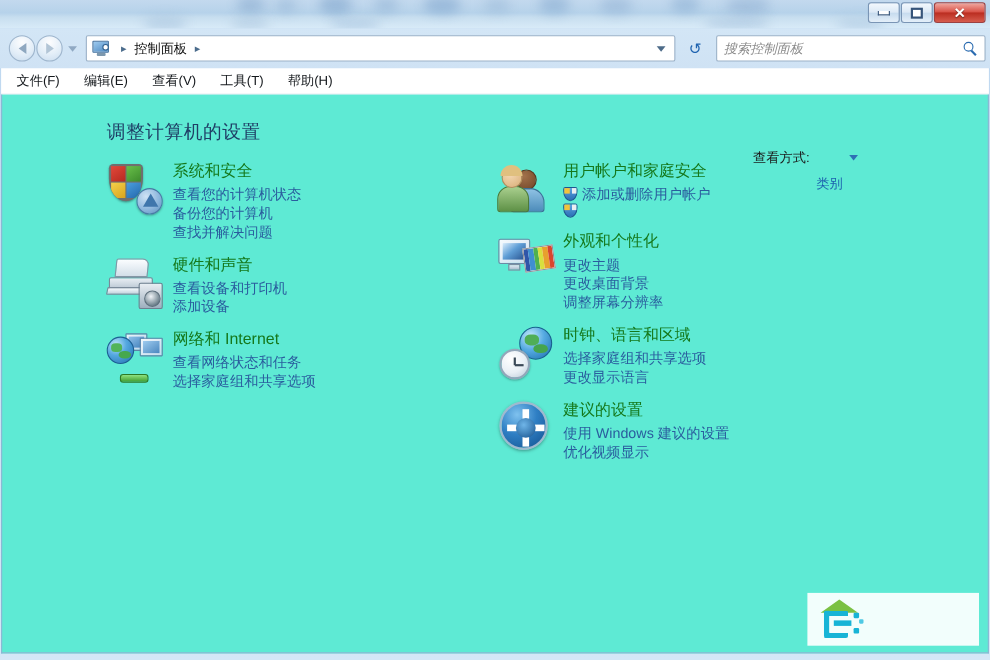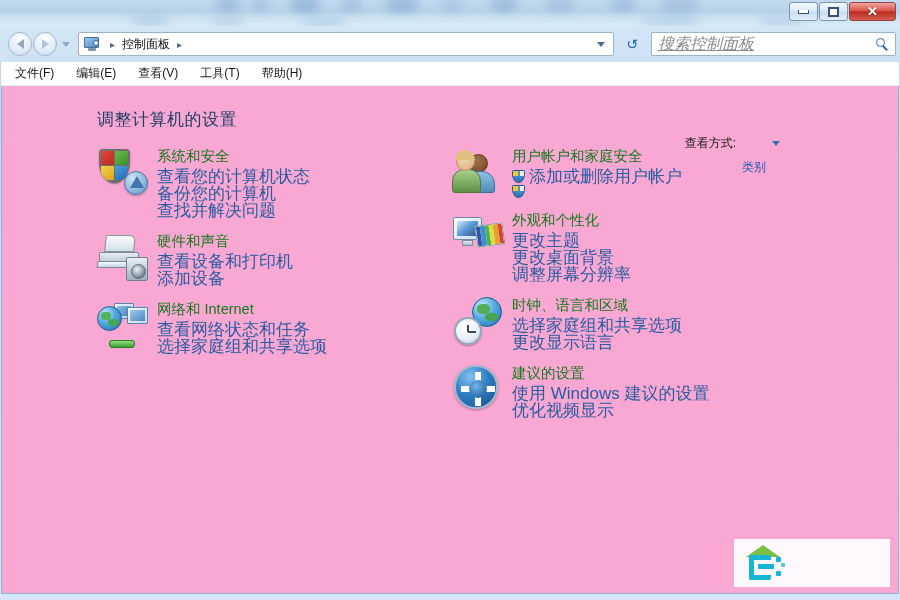--- a/index.html
+++ b/index.html
@@ -146,22 +146,22 @@
     margin-left: 8px;
     width: 245px; height: 24px;
     background: #fff;
     border: 1px solid #9cb2c8;
     border-radius: 2px;
     display: flex; align-items: center;
     padding: 0 6px;
   }
   .searchbox .ph {
     flex: 1;
-    font-size: 16px; color: #8a8a8a; font-style: italic;
-    white-space: nowrap; overflow: hidden; text-decoration: underline;
+    font-size: 12px; color: #8a8a8a; font-style: italic;
+    white-space: nowrap; overflow: hidden;
   }
   .mag {
     width: 13px; height: 13px; position: relative; flex: 0 0 auto;
   }
   .mag .ring {
     position: absolute; left: 0; top: 0;
     width: 9px; height: 9px; border: 1.6px solid #2a6bb0; border-radius: 50%;
   }
   .mag .stick {
     position: absolute; left: 7px; top: 7px;
@@ -182,21 +182,21 @@
     font-size: 12px; color: #14181c;
     padding: 2px 12px 2px 0;
     margin-right: 10px;
     white-space: nowrap;
   }
 
   
   .content {
     position: absolute; left: 1px; top: 86px;
     width: 898px; height: 508px;
-    background: #f9a8d4;
+    background: #5eead4;
     border-left: 1px solid #8fb4d4;
     border-right: 1px solid #8fb4d4;
     border-bottom: 1px solid #8fb4d4;
     overflow: hidden;
   }
   .page-title {
     position: absolute; left: 95px; top: 22px;
     font-size: 17px; color: #1f3f66;
     letter-spacing: .5px;
   }
@@ -234,21 +234,21 @@
     margin-right: 8px;
   }
   .cat-body { padding-top: 1px; }
   .cat-title {
     font-size: 14.5px; color: #15781b;
     line-height: 19px;
     margin-bottom: 2px;
     white-space: nowrap;
   }
   .cat-link {
-    font-size: 17px; color: #2a5d9e;
+    font-size: 13px; color: #2a5d9e;
     line-height: 17px;
     white-space: nowrap;
     display: flex; align-items: center; gap: 4px;
   }
 
   
   .uac {
     width: 13px; height: 13px;
     flex: 0 0 13px;
     position: relative;

